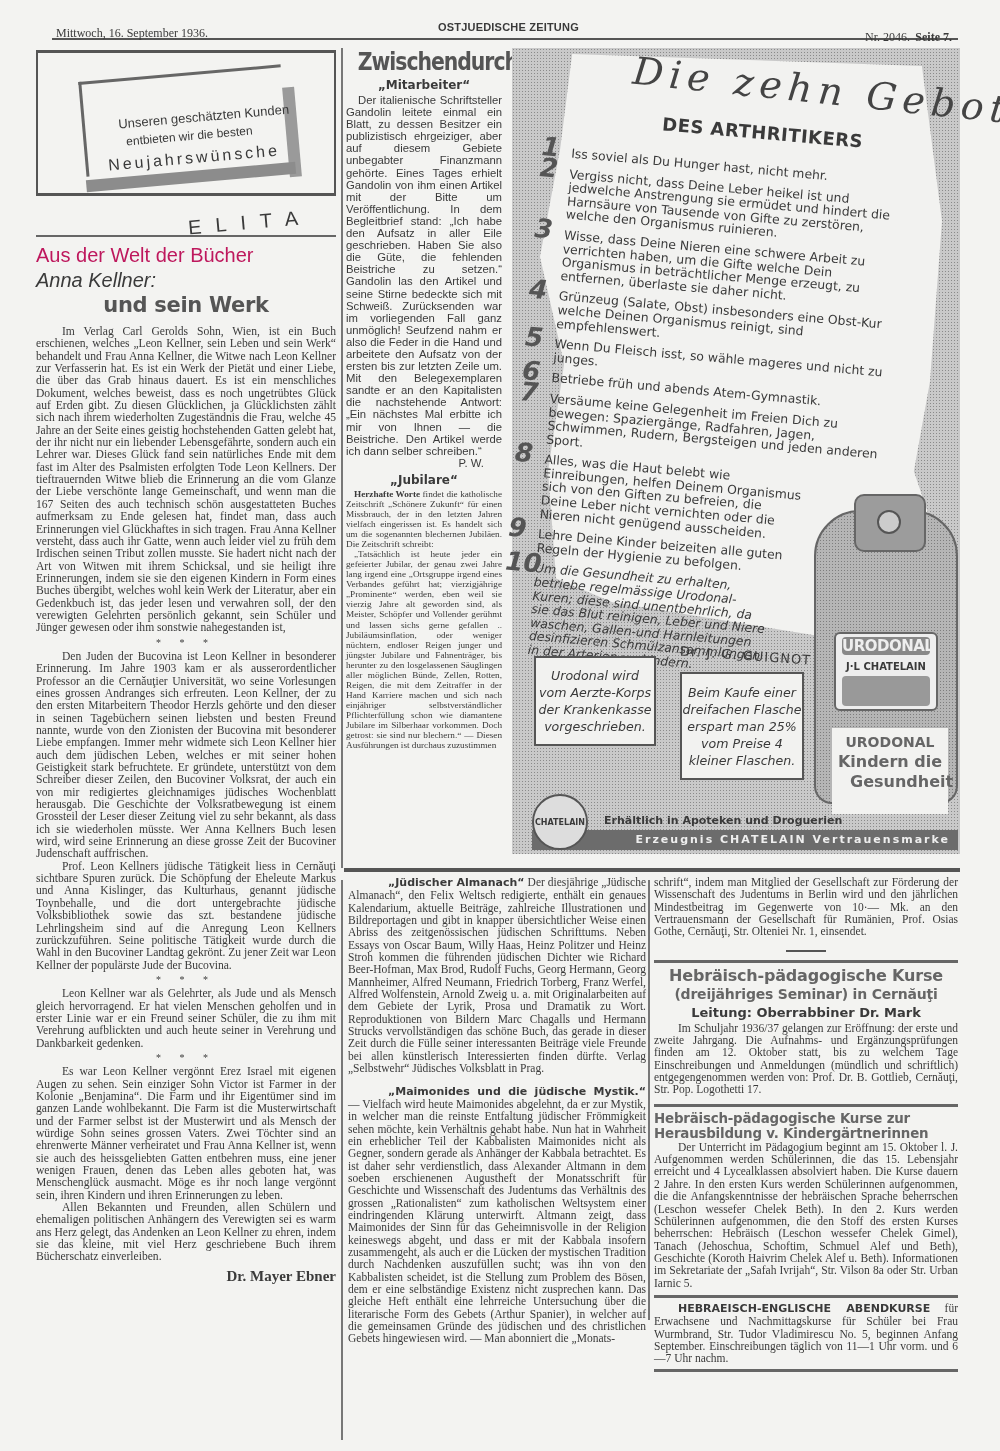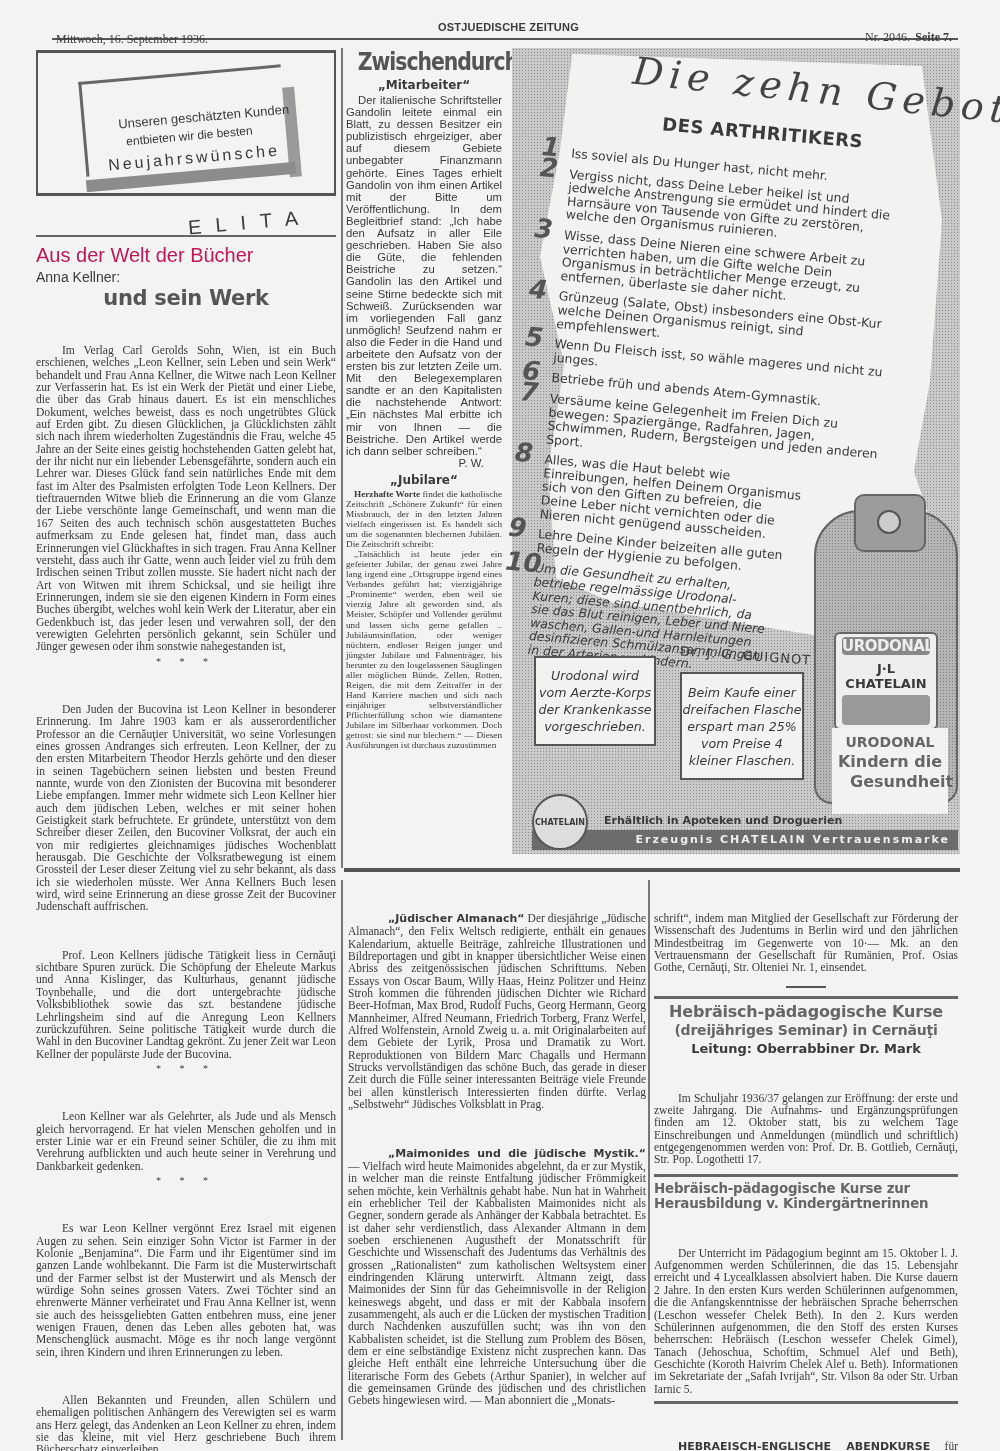--- a/index.html
+++ b/index.html
@@ -7,45 +7,45 @@
     width: 1000px; height: 1451px; overflow: hidden;
     background: #f3f3f1; color: #3a3a3a;
     font-family: "Liberation Serif", "DejaVu Serif", serif;
     position: relative;
   }
   .abs { position: absolute; }
   p { margin: 0; }
 
   
   #masthead { left: 52px; top: 18px; width: 906px; height: 20px; border-bottom: 2px solid #555; font-size: 12px; }
-  #masthead .date { position: absolute; left: 4px; top: 14px; }
+  #masthead .date { position: absolute; left: 4px; top: 8px; }
   #masthead .title { position: absolute; left: 386px; top: 3px; font-weight: bold; font-size: 11px; letter-spacing: 0.2px; font-family: "Liberation Sans", sans-serif; }
   #masthead .nr { position: absolute; right: 48px; top: 12px; font-weight: normal; }
   #masthead .seite { position: absolute; right: 6px; top: 12px; font-weight: bold; }
 
   
   .vrule { background: #777; width: 2px; }
 
   
   #elita-ad { left: 36px; top: 50px; width: 296px; height: 140px; border: 2px solid #555; border-top-width: 3px; border-bottom-width: 3px; }
   #elita-ad .plate { position: absolute; left: 44px; top: 20px; width: 200px; height: 92px; border-top: 3px solid #666; border-left: 3px solid #666; transform: rotate(-5deg); }
   #elita-ad .plate-right { position: absolute; left: 248px; top: 34px; width: 12px; height: 90px; background: #9a9a9a; transform: rotate(-5deg); }
   #elita-ad .plate-bottom { position: absolute; left: 48px; top: 118px; width: 210px; height: 12px; background: #8c8c8c; transform: rotate(-5deg); }
   #elita-ad .line1 { position: absolute; left: 80px; top: 56px; font-size: 13px; transform: rotate(-5deg); white-space: nowrap; font-family: "Liberation Sans", sans-serif; }
   #elita-ad .line2 { position: absolute; left: 88px; top: 76px; font-size: 12px; transform: rotate(-5deg); white-space: nowrap; font-family: "Liberation Sans", sans-serif; }
   #elita-ad .line3 { position: absolute; left: 70px; top: 96px; font-size: 16px; letter-spacing: 3px; transform: rotate(-5deg); white-space: nowrap; font-family: "Liberation Sans", sans-serif; }
   #elita-ad .brand { position: absolute; left: 150px; top: 150px; font-size: 20px; letter-spacing: 14px; font-family: "Liberation Sans", sans-serif; transform: rotate(-5deg); }
   #elita-ad .brand { top: 158px; }
 
   #books-section { left: 36px; top: 244px; width: 300px; }
   .kicker { font-size: 20px; font-family: "Liberation Sans", sans-serif; color: #be185d; }
-  .byline { font-size: 14px; font-family: "Liberation Sans", sans-serif; margin-top: 2px; }
+  .byline { font-size: 20px; font-style: italic; font-family: "Liberation Sans", sans-serif; margin-top: 2px; }
   .headline-big { font-family: "DejaVu Sans", sans-serif; font-weight: bold; font-size: 21px; text-align: center; line-height: 22px; margin-top: 2px; color: #555; letter-spacing: -0.3px; }
   .body-text { font-size: 11.6px; line-height: 12.35px; text-align: justify; }
-  .body-text p { text-indent: 26px; margin-top: 36px; }
+  .body-text p { text-indent: 26px; }
   .stars { text-align: center; font-size: 10px; letter-spacing: 8px; margin: 2px 0; }
   .signature { text-align: right; font-weight: bold; font-size: 15px; margin-top: 4px; }
 
   
   #zwischen { left: 346px; top: 48px; width: 156px; }
   #zwischen .section-title { font-family: "DejaVu Sans", sans-serif; font-weight: bold; font-size: 24px; text-align: center; letter-spacing: -1.2px; transform: scaleX(0.85); transform-origin: center; color: #555; line-height: 28px; }
   #zwischen .sub { font-family: "DejaVu Sans", sans-serif; font-weight: bold; font-size: 12px; text-align: center; margin: 2px 0; }
   #zwischen .story { font-family: "Liberation Sans", sans-serif; font-size: 11.3px; line-height: 12.1px; text-align: justify; }
   #zwischen .story p { text-indent: 12px; }
   #zwischen .initials { text-align: right; padding-right: 18px; }
@@ -67,21 +67,21 @@
   #urodonal-ad .author { position: absolute; left: 168px; top: 600px; font-family: "DejaVu Sans", sans-serif; font-size: 13px; transform: rotate(4deg); white-space: nowrap; letter-spacing: 1px; }
   #urodonal-ad .box { position: absolute; background: #f2f2f0; border: 2px solid #555; font-family: "DejaVu Sans", sans-serif; font-style: italic; text-align: center; font-size: 12.6px; line-height: 17px; display: flex; align-items: center; justify-content: center; }
   #urodonal-ad .box1 { left: 22px; top: 608px; width: 118px; height: 86px; }
   #urodonal-ad .box2 { left: 168px; top: 624px; width: 120px; height: 104px; }
   #urodonal-ad .bottle { position: absolute; left: 302px; top: 462px; width: 140px; height: 290px; border-radius: 46px 46px 18px 18px; background-color: #b5b5b5;
     background-image: radial-gradient(#7d7d7d 0.8px, transparent 1px); background-size: 3px 3px; border: 2px solid #666; }
   #urodonal-ad .bottle-cap { position: absolute; left: 342px; top: 446px; width: 68px; height: 54px; border-radius: 10px; background: #9c9c9c; border: 2px solid #666; }
   #urodonal-ad .bottle-cap .emblem { position: absolute; left: 21px; top: 14px; width: 20px; height: 20px; border: 2px solid #555; border-radius: 50%; background: #ccc; }
   #urodonal-ad .label { position: absolute; left: 322px; top: 584px; width: 100px; background: #eee; border: 2px solid #666; border-radius: 6px; text-align: center; font-family: "DejaVu Sans", sans-serif; padding: 3px 0; }
   #urodonal-ad .label .name { background: #888; color: #eee; font-weight: bold; font-size: 15px; margin: 0 6px; border-radius: 4px; letter-spacing: -0.5px; }
-  #urodonal-ad .label .maker { font-size: 13px; font-weight: bold; margin-top: 6px; }
+  #urodonal-ad .label .maker { font-size: 10px; font-weight: bold; margin-top: 6px; }
   #urodonal-ad .label .plate { height: 30px; margin: 4px 6px 0; background: #999; border-radius: 4px; }
   #urodonal-ad .slogan { position: absolute; left: 320px; top: 680px; width: 116px; height: 82px; background: #f2f2f0; text-align: center; font-family: "DejaVu Sans", sans-serif; font-weight: bold; color: #666; font-size: 14px; line-height: 20px; padding-top: 4px; }
   #urodonal-ad .logo { position: absolute; left: 20px; top: 746px; width: 52px; height: 52px; border-radius: 50%; border: 2px solid #555; background: #ddd; font-family: "DejaVu Sans", sans-serif; font-weight: bold; font-size: 8px; display: flex; align-items: center; justify-content: center; z-index: 2; }
   #urodonal-ad .avail { position: absolute; left: 92px; top: 766px; font-family: "DejaVu Sans", sans-serif; font-weight: bold; font-size: 11px; white-space: nowrap; }
   #urodonal-ad .trademark { position: absolute; left: 20px; top: 782px; width: 426px; height: 20px; background: #6c6c6c; color: #eee; font-family: "DejaVu Sans", sans-serif; font-weight: bold; font-size: 11px; letter-spacing: 2px; line-height: 20px; text-align: right; padding-right: 8px; box-sizing: border-box; }
 
   .hrule-thick { background: #555; height: 4px; }
 
   
   #almanach { left: 348px; top: 876px; width: 298px; }

